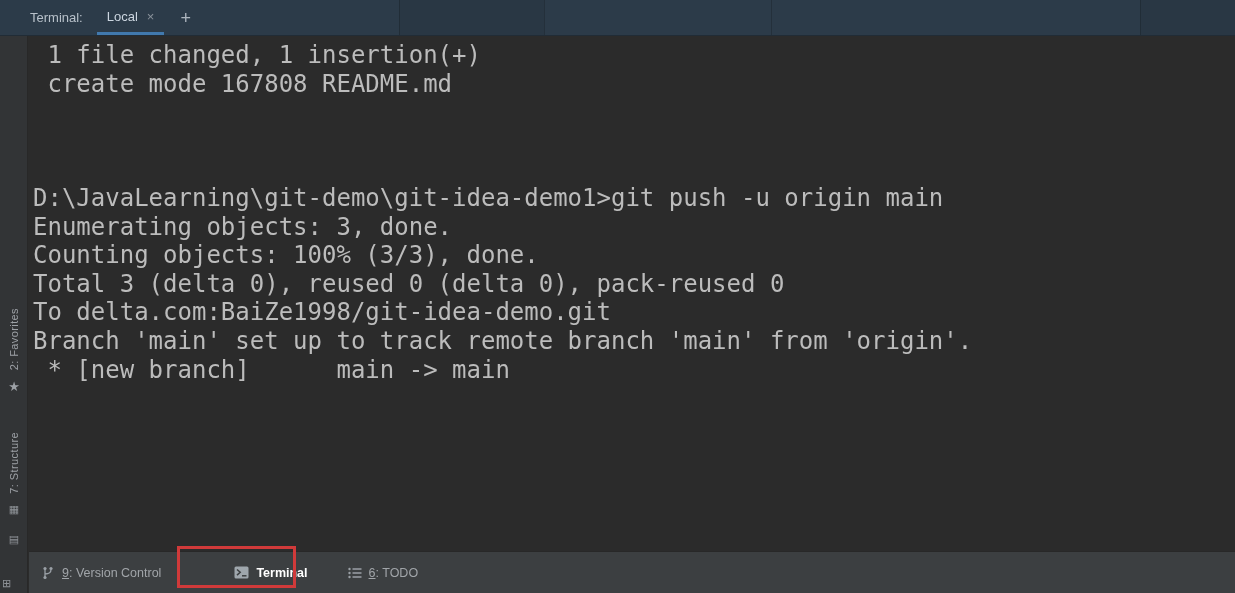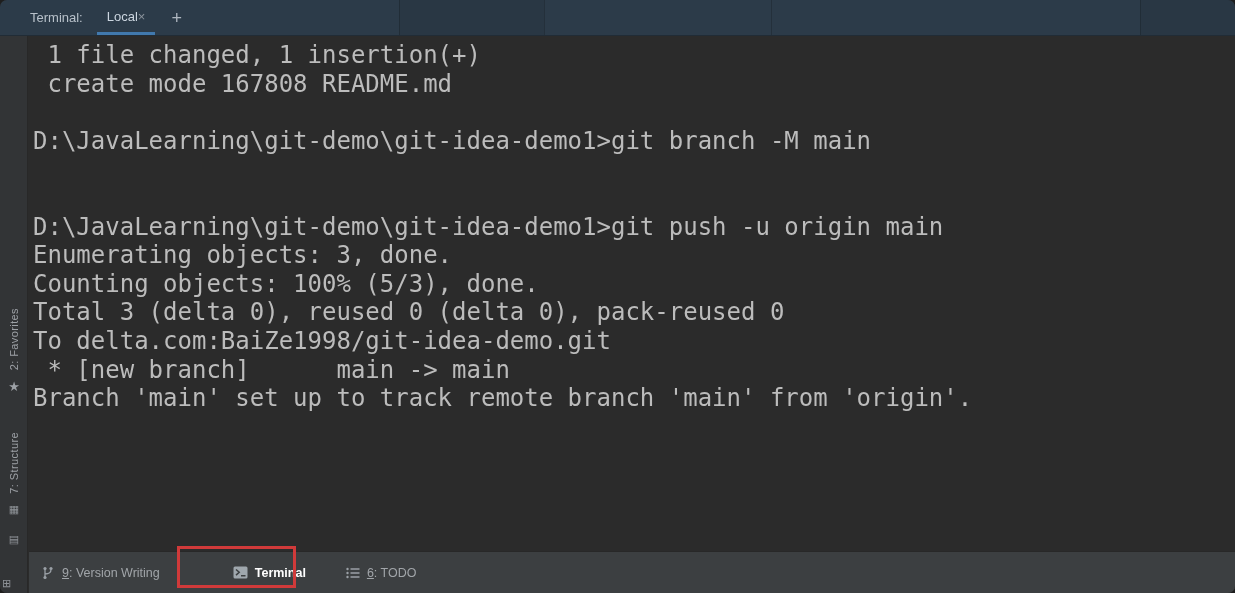--- a/index.html
+++ b/index.html
@@ -4,36 +4,35 @@
 <style>
   * { box-sizing: border-box; }
   html, body { margin: 0; padding: 0; background: #1e1e1e; }
   .app {
     position: relative;
     width: 1235px;
     height: 593px;
     overflow: hidden;
     background: var(--terminal_bg, #2b2b2b);
     font-family: "Liberation Sans", sans-serif;
-    border-radius: 7px;
   }
 
   
   .header {
     position: absolute; top: 0; left: 0; right: 0; height: 36px;
     background: var(--header_bg, #2c3b49);
     border-bottom: 1px solid rgba(0,0,0,0.25);
     display: flex; align-items: stretch;
     padding-left: 30px;
   }
   .header-title {
     color: #b8c1ca; font-size: 13px; align-self: center; margin-right: 14px;
   }
   .tab {
-    display: flex; align-items: center; 
+    display: flex; align-items: center; gap: 9px;
     padding: 0 10px;
     border-bottom: 3px solid var(--tab_underline, #4179ae);
     cursor: pointer;
   }
   .tab-label { color: #ccd6e0; font-size: 13px; }
   .tab-close { color: #8b939c; font-size: 13px; line-height: 1; }
   .new-tab {
     color: #aeb6bf; font-size: 18px; align-self: center; margin-left: 16px;
     cursor: pointer; line-height: 1;
   }
@@ -132,44 +131,43 @@
     </div>
     <div class="btn-corner">
       <span class="mini-icon">⊞</span>
     </div>
   </div>
 
   <div class="terminal">
       <div class="term-line"> 1 file changed, 1 insertion(+)</div>
       <div class="term-line"> create mode 167808 README.md</div>
       <div class="term-line"></div>
-      <div class="term-line">D:\JavaLearning\git-demo\git-idea-demo1&gt;git branch -M main</div>
       <div class="term-line"></div>
       <div class="term-line"></div>
       <div class="term-line">D:\JavaLearning\git-demo\git-idea-demo1&gt;git push -u origin main</div>
       <div class="term-line">Enumerating objects: 3, done.</div>
-      <div class="term-line">Counting objects: 100% (5/3), done.</div>
+      <div class="term-line">Counting objects: 100% (3/3), done.</div>
       <div class="term-line">Total 3 (delta 0), reused 0 (delta 0), pack-reused 0</div>
       <div class="term-line">To delta.com:BaiZe1998/git-idea-demo.git</div>
+      <div class="term-line">Branch 'main' set up to track remote branch 'main' from 'origin'.</div>
       <div class="term-line"> * [new branch]      main -&gt; main</div>
-      <div class="term-line">Branch 'main' set up to track remote branch 'main' from 'origin'.</div>
       <div class="term-line"></div>
     </div>
 
   <div class="statusbar">
     <div class="status-item item-vc">
       <span class="s-icon">
         <svg width="14" height="14" viewBox="0 0 14 14">
           <path d="M4 3 v8 M4 8 c4 0 6 -1.5 6 -4.5" stroke="#9aa0a6" fill="none" stroke-width="1.3"></path>
           <circle cx="4" cy="2.5" r="1.6" fill="#9aa0a6"></circle>
           <circle cx="4" cy="11.5" r="1.6" fill="#9aa0a6"></circle>
           <circle cx="10" cy="2.5" r="1.6" fill="#9aa0a6"></circle>
         </svg>
       </span>
-      <span class="s-label"><span class="mnemonic">9</span><span>: Version Writing</span></span>
+      <span class="s-label"><span class="mnemonic">9</span><span>: Version Control</span></span>
     </div>
 
     <div class="status-item item-terminal">
       <span class="s-icon">
         <svg width="15" height="13" viewBox="0 0 15 13">
           <rect x="0.5" y="0.5" width="14" height="12" rx="1.5" fill="#9fa7ad"></rect>
           <path d="M3 3.5 l3.2 2.8 L3 9.1" stroke="#3c3f41" stroke-width="1.5" fill="none"></path>
           <path d="M8 9.8 h4.5" stroke="#3c3f41" stroke-width="1.5"></path>
         </svg>
       </span>

